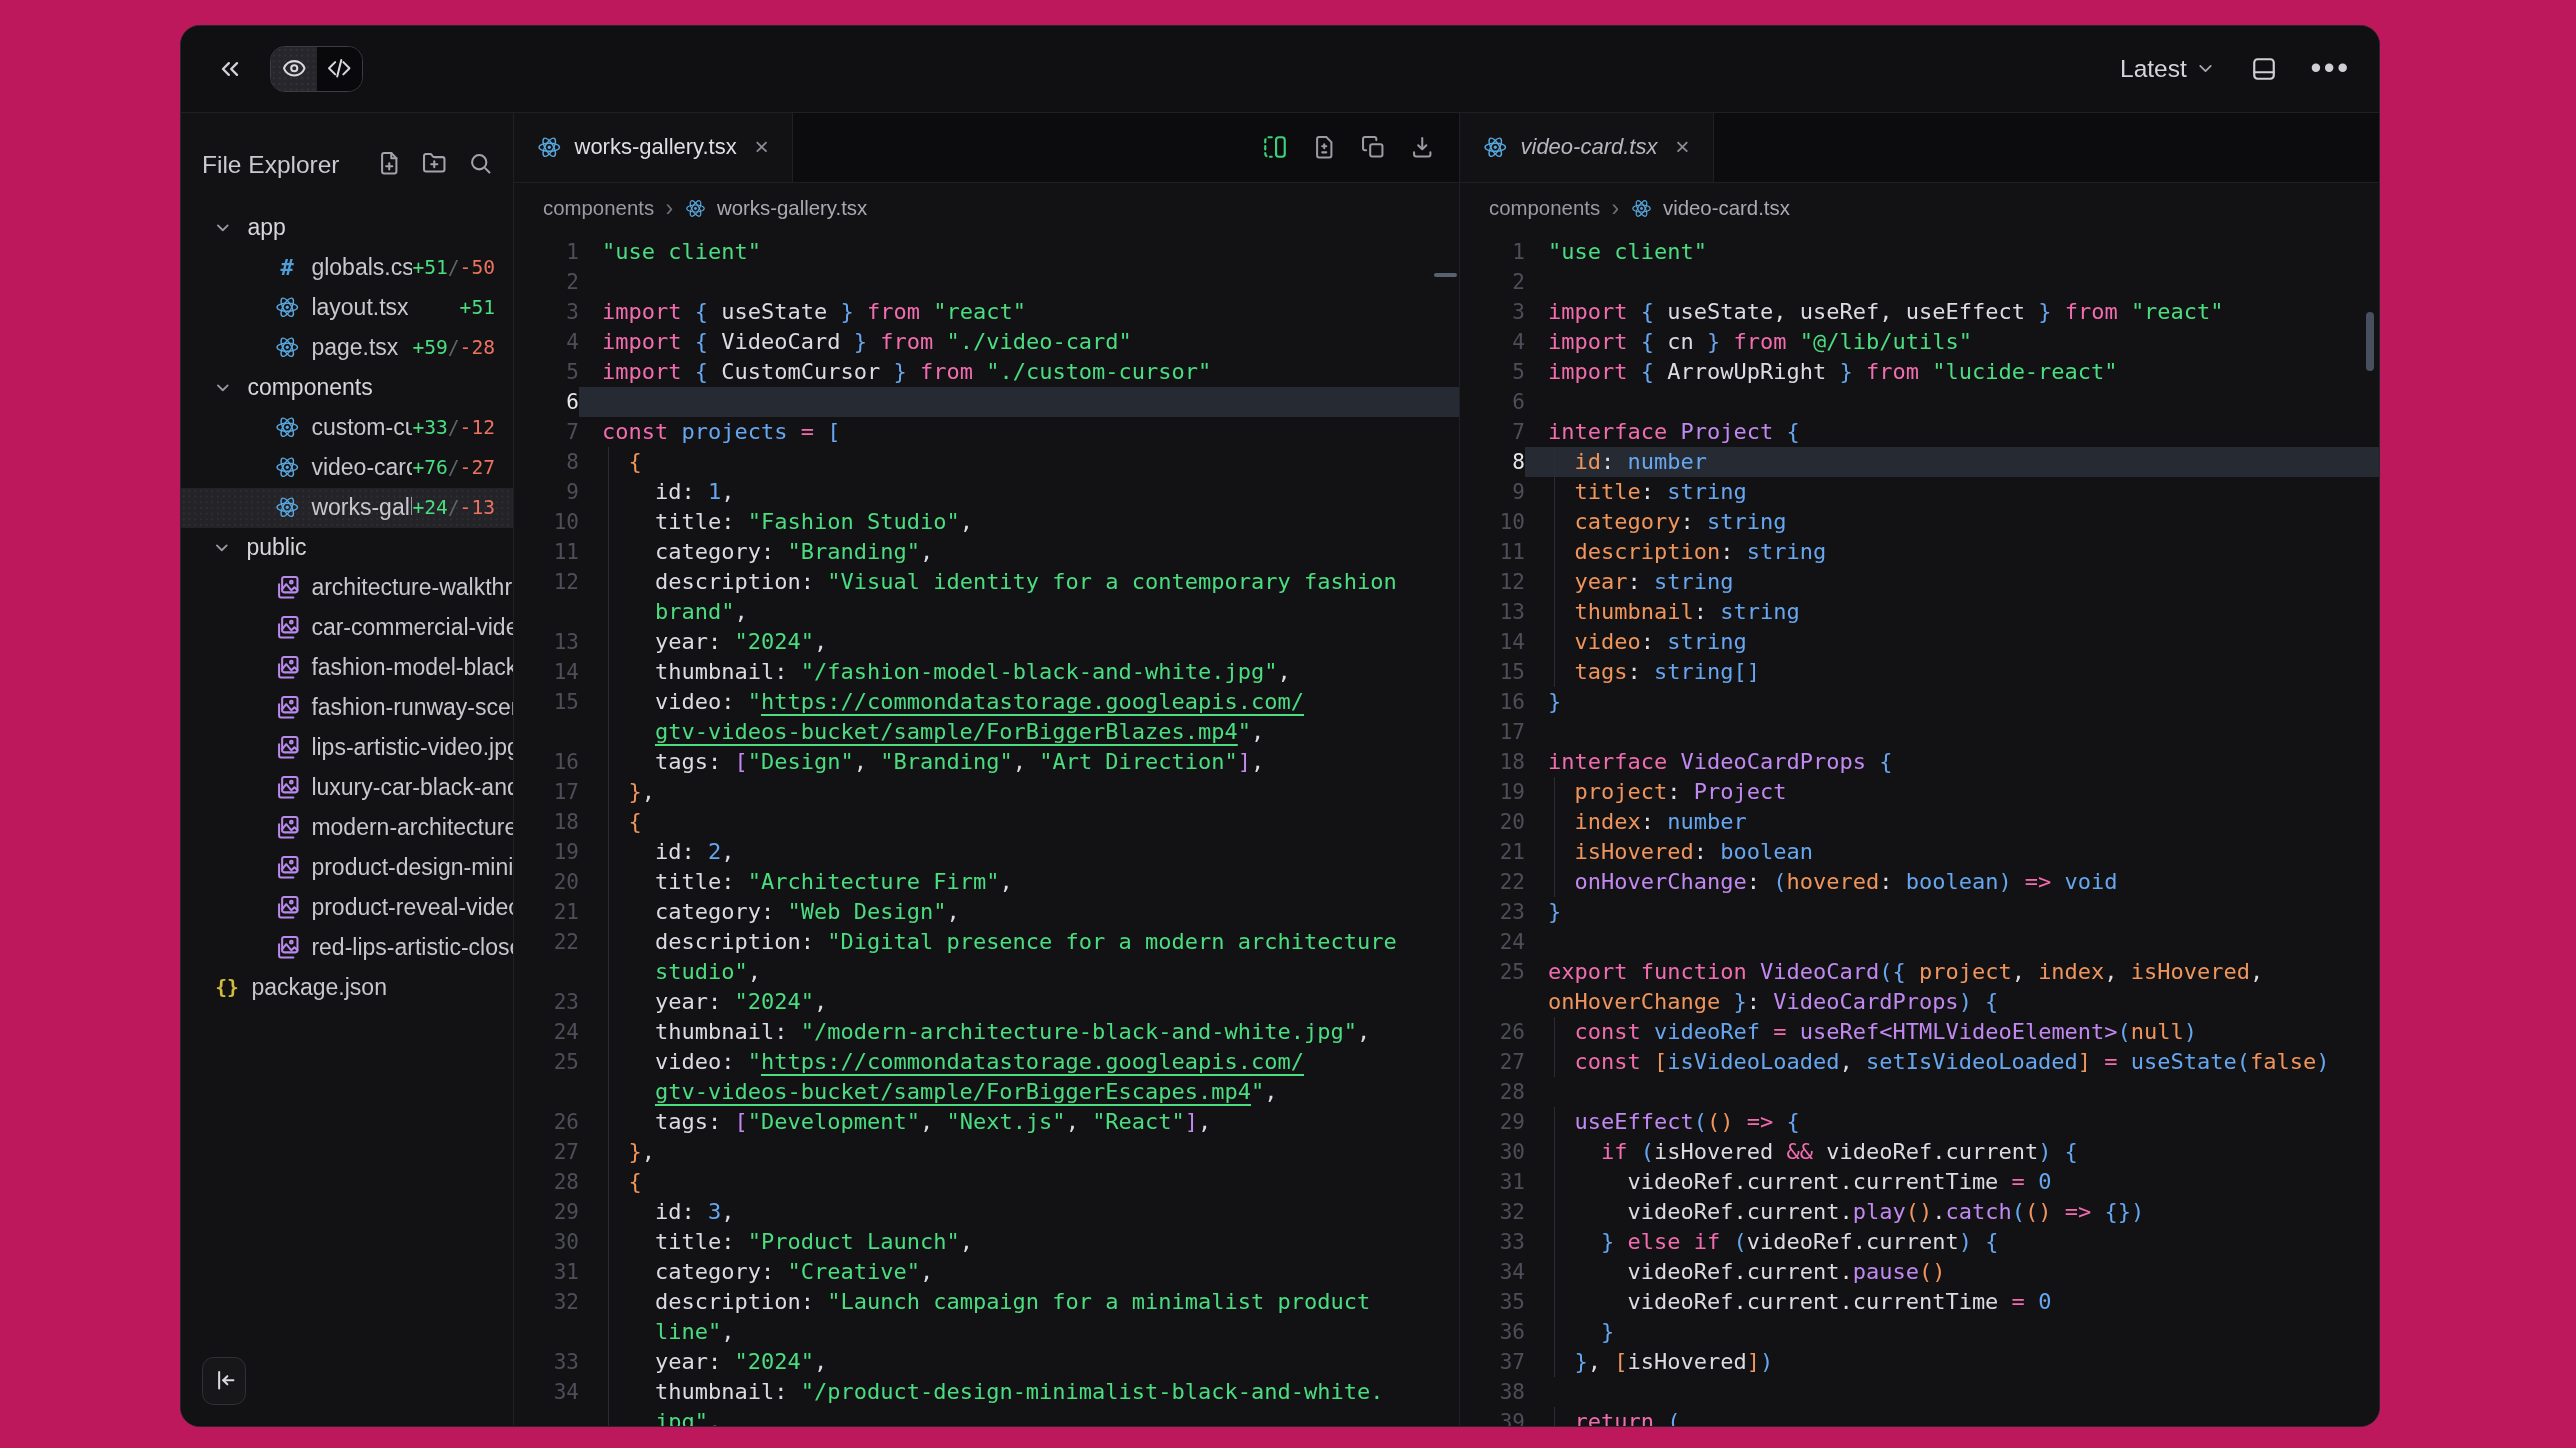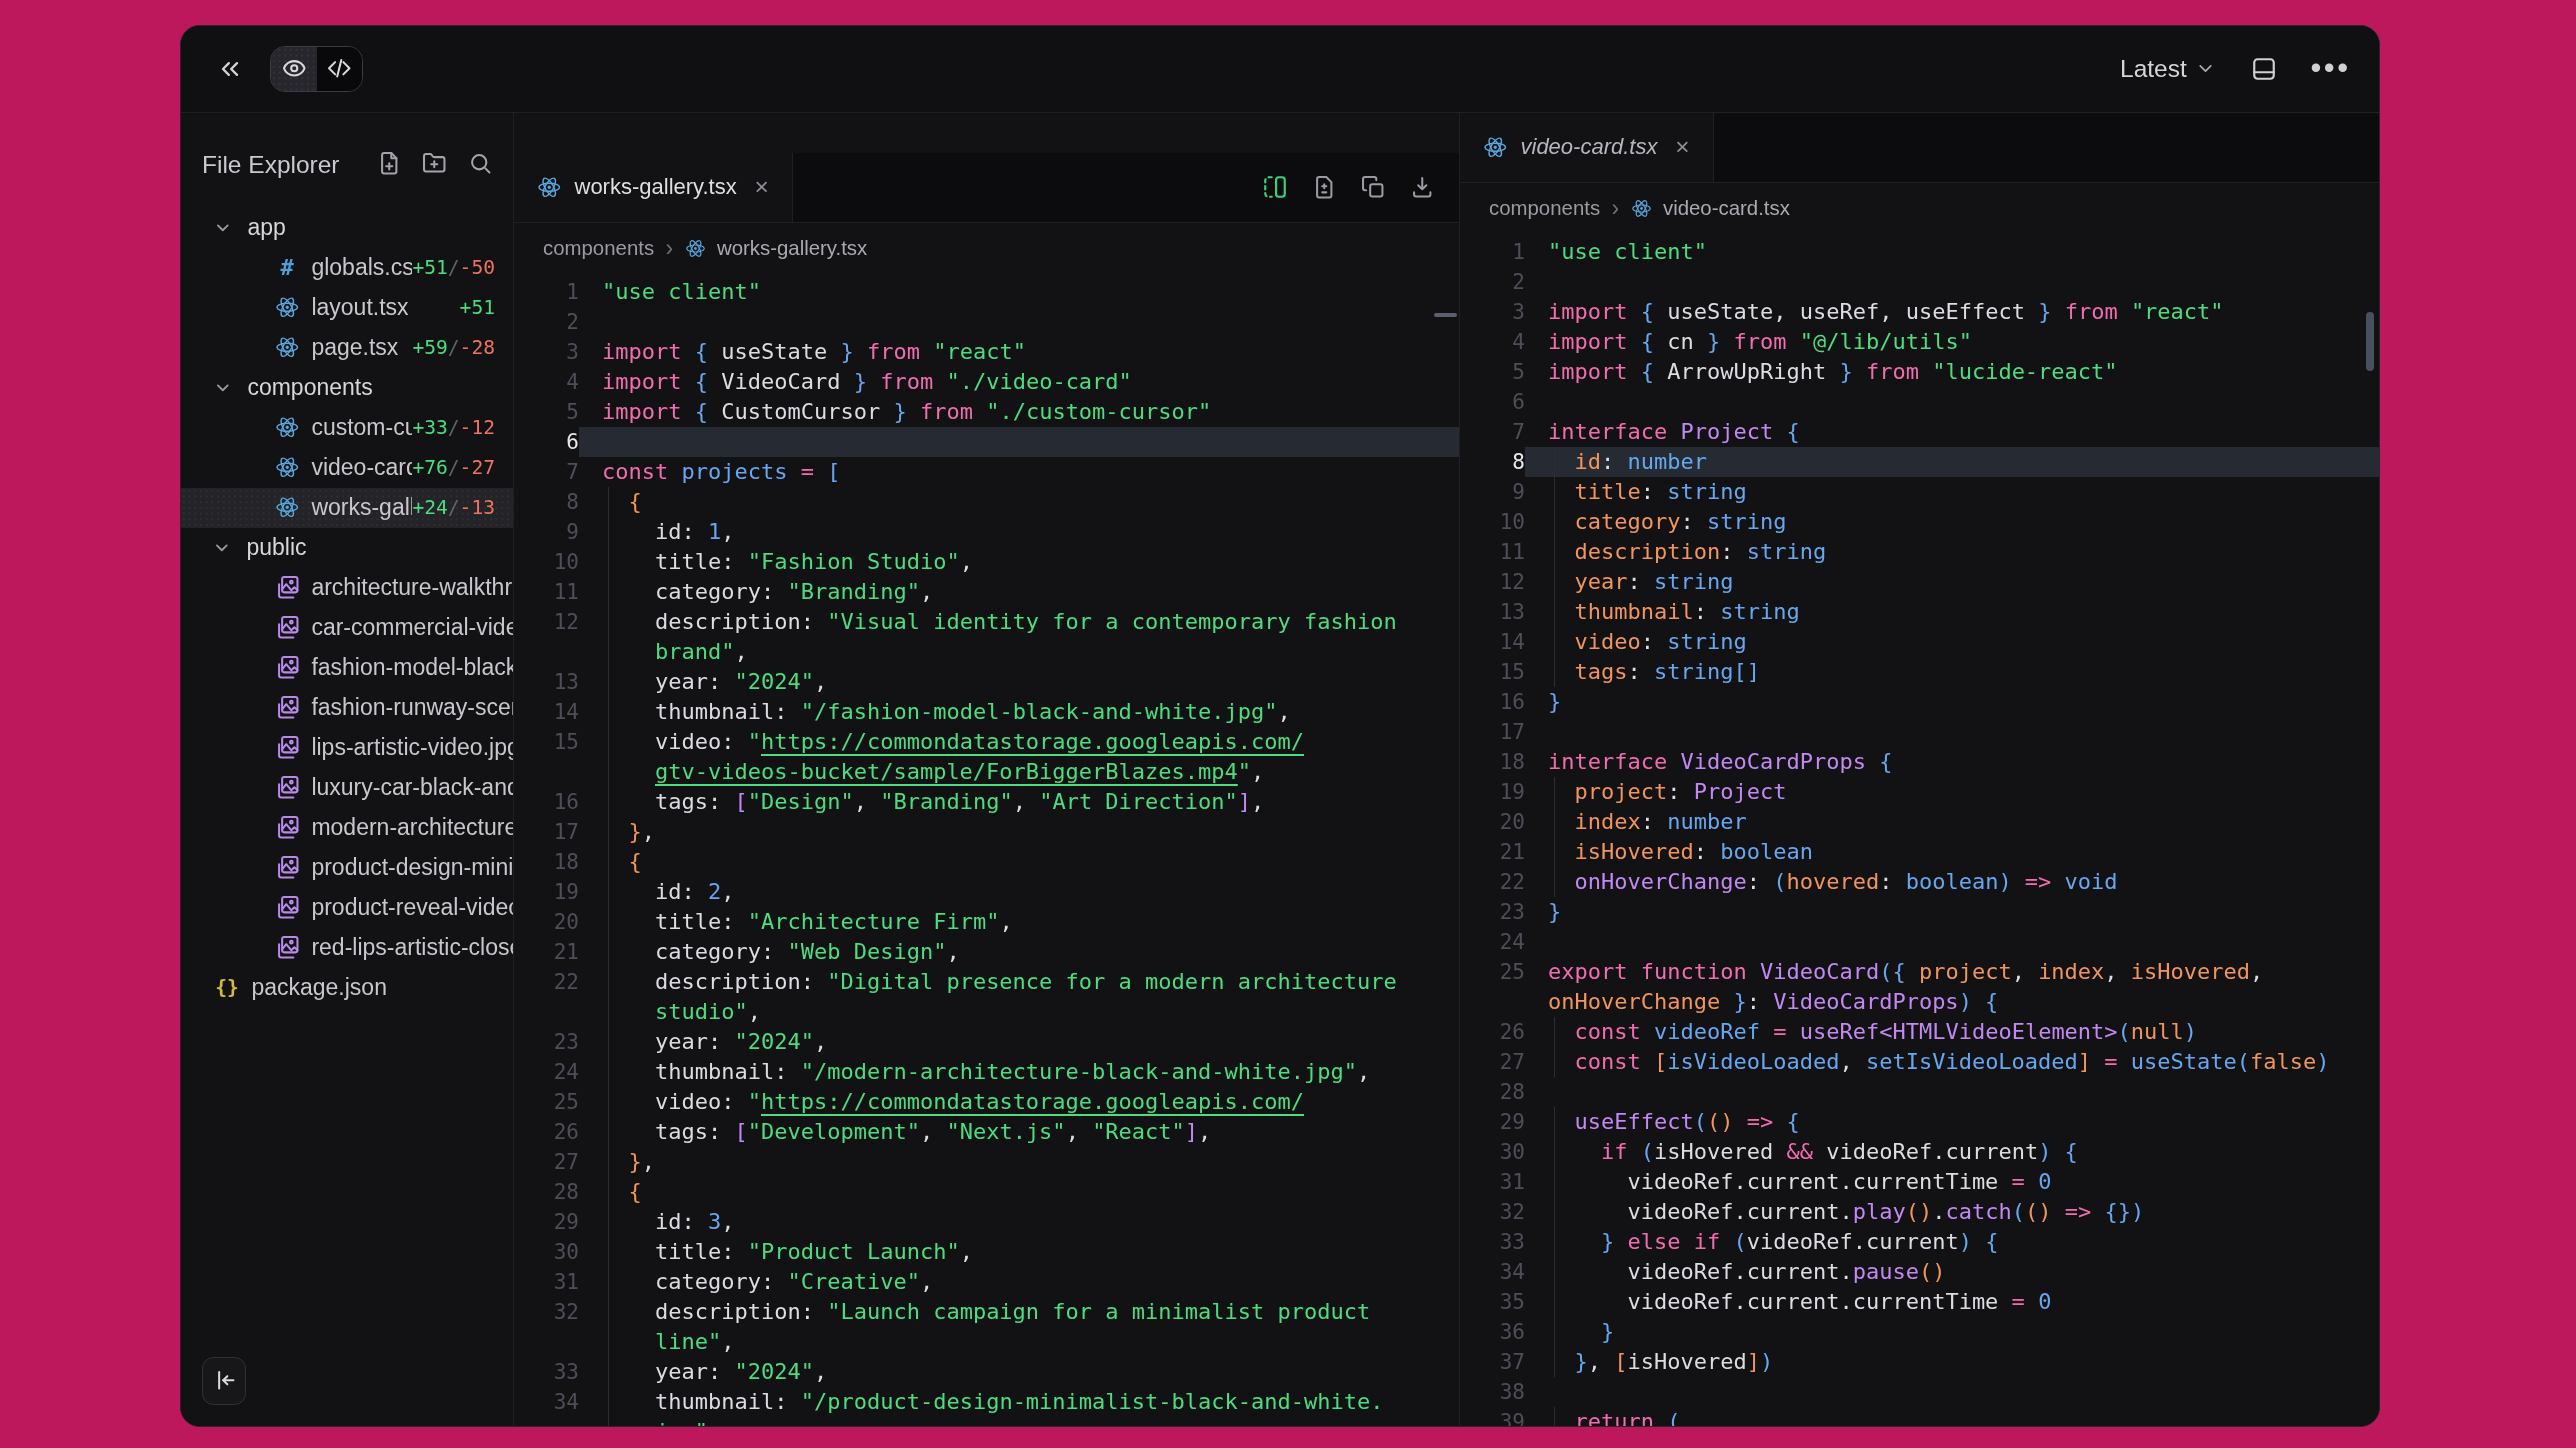--- a/index.html
+++ b/index.html
@@ -30,21 +30,21 @@
   .trow .lbl{font-size:23px;color:#c7c7ce;white-space:nowrap;overflow:hidden;margin-left:11.4px;}
   .trow.folder .lbl{color:#d6d6db;}
   .trow .diff{margin-left:auto;padding-right:18px;font-family:"DejaVu Sans Mono",monospace;font-size:19.6px;white-space:nowrap;}
   .d-add{color:#4ade80;} .d-sep{color:#62626b;} .d-del{color:#ee7262;}
   .ticon{display:flex;align-items:center;justify-content:center;width:26px;height:26px;flex:0 0 26px;}
   .chev{color:#9a9aa2;display:flex;}
   .collapse-btn{position:absolute;left:21px;bottom:21px;width:42px;height:46px;border:0.8px solid #303036;border-radius:11.4px;background:#17171a;display:flex;align-items:center;justify-content:center;color:#d8d8dd;cursor:pointer;}
 
   
   .editor{display:flex;flex-direction:column;background:#121215;position:relative;min-width:0;}
-  .pane1{width:945px;flex:0 0 945px;margin-top:40px;}
+  .pane1{width:945px;flex:0 0 945px;}
   .pane2{flex:1;border-left:0.8px solid #1f1f24;}
   .tabbar{height:69px;flex:0 0 69px;background:#0c0c0e;border-bottom:0.8px solid #1f1f24;display:flex;align-items:stretch;}
   .tab{display:flex;align-items:center;gap:13px;padding:0 23px;background:#121215;border-right:0.8px solid #1f1f24;cursor:pointer;}
   .tab-label{font-size:22px;color:#dfdfe4;white-space:nowrap;}
   .tab-label.italic{font-style:italic;color:#b6b6bf;}
   .tab-close{font-size:24.5px;color:#8d8d96;margin-left:4.9px;cursor:pointer;}
   .tab-actions{margin-left:auto;display:flex;align-items:center;gap:24.5px;padding-right:24.5px;color:#9b9ba4;}
   .crumb{height:51px;flex:0 0 51px;display:flex;align-items:center;gap:11.4px;padding-left:29px;font-size:20.4px;color:#9a9aa2;}
   .crumb .sep{color:#6f6f78;font-size:23px;}
   .crumb .fname{color:#a9a9b1;}
@@ -597,20 +597,26 @@
                 <span class="txt">    <span class="tk-w">thumbnail</span><span class="tk-w">: </span><span class="tk-s">"/modern-architecture-black-and-white.jpg"</span><span class="tk-w">,</span></span>
               </div>
             </div>
             <div class="crow">
               <div class="gut">25</div>
               <div class="cd gd">
                 <span class="txt">    <span class="tk-w">video</span><span class="tk-w">: </span><span class="tk-s">"</span><span class="tk-u">https://commondatastorage.googleapis.com/</span></span>
               </div>
             </div>
             <div class="crow">
+              <div class="gut"></div>
+              <div class="cd gd">
+                <span class="txt">    <span class="tk-u">gtv-videos-bucket/sample/ForBiggerEscapes.mp4</span><span class="tk-s">"</span><span class="tk-w">,</span></span>
+              </div>
+            </div>
+            <div class="crow">
               <div class="gut">26</div>
               <div class="cd gd">
                 <span class="txt">    <span class="tk-w">tags</span><span class="tk-w">: </span><span class="tk-pu">[</span><span class="tk-s">"Development"</span><span class="tk-w">, </span><span class="tk-s">"Next.js"</span><span class="tk-w">, </span><span class="tk-s">"React"</span><span class="tk-pu">]</span><span class="tk-w">,</span></span>
               </div>
             </div>
             <div class="crow">
               <div class="gut">27</div>
               <div class="cd gd">
                 <span class="txt">  <span class="tk-o">}</span><span class="tk-w">,</span></span>
               </div>

